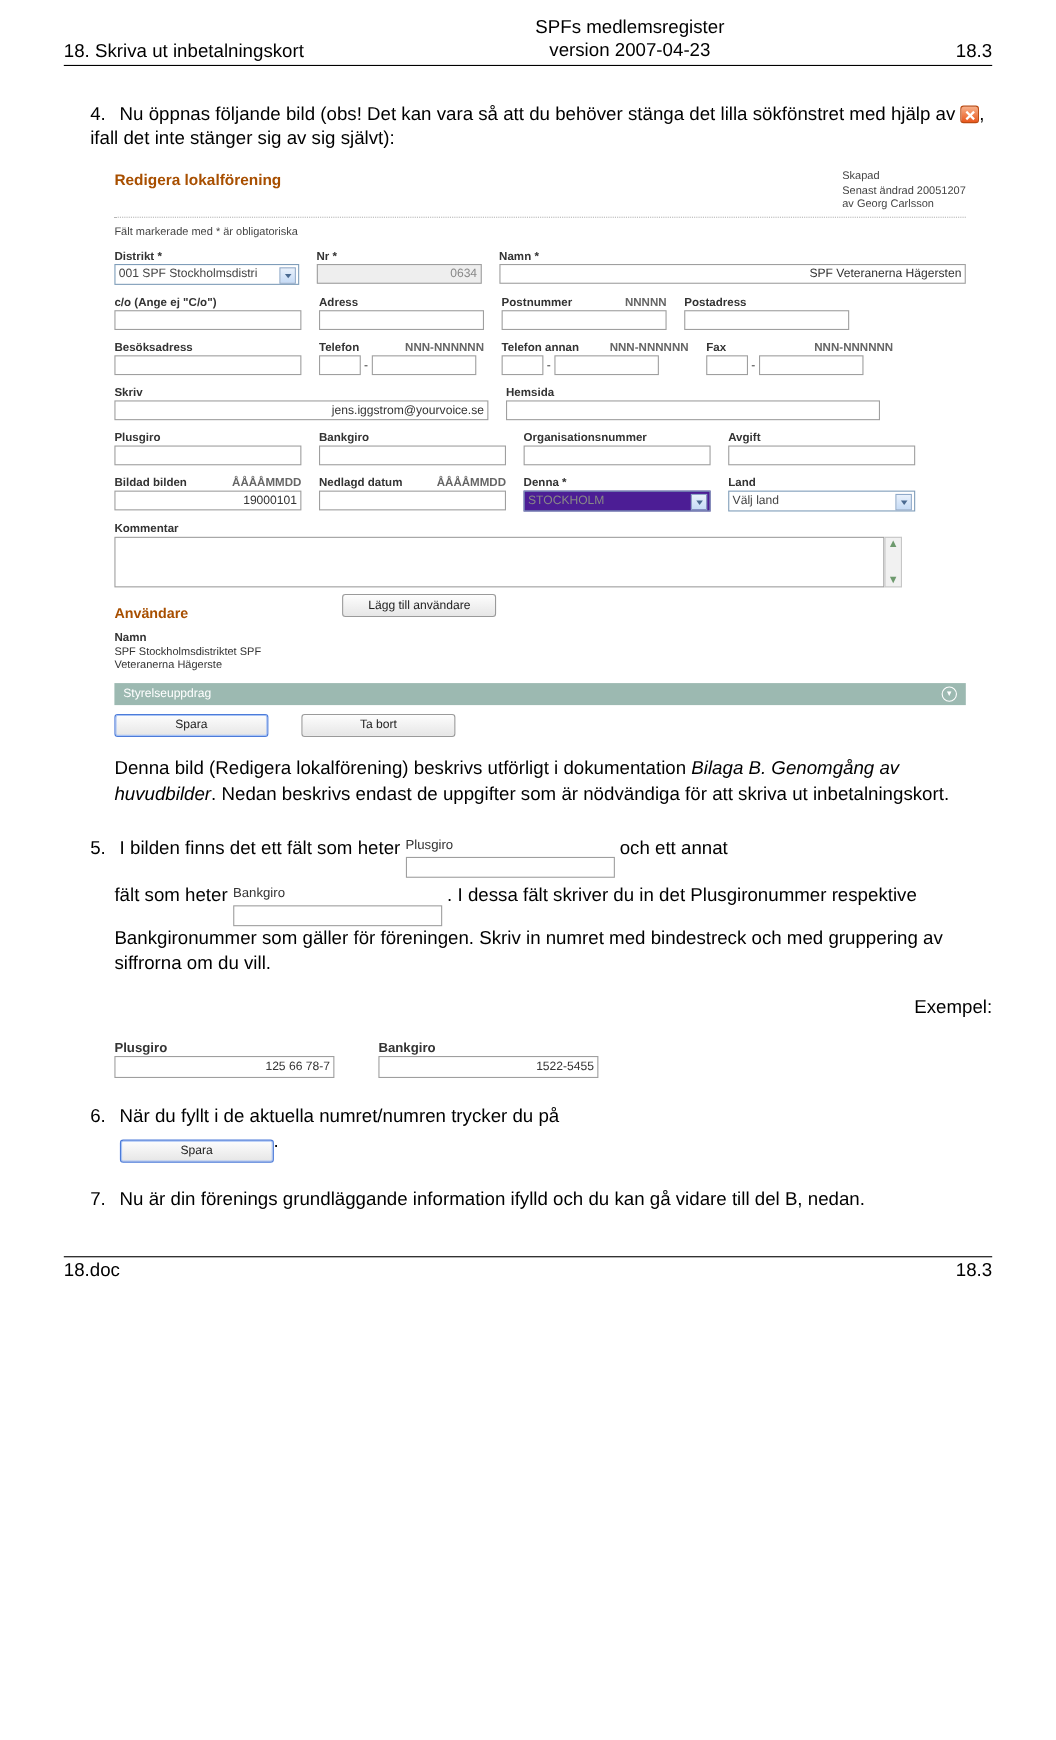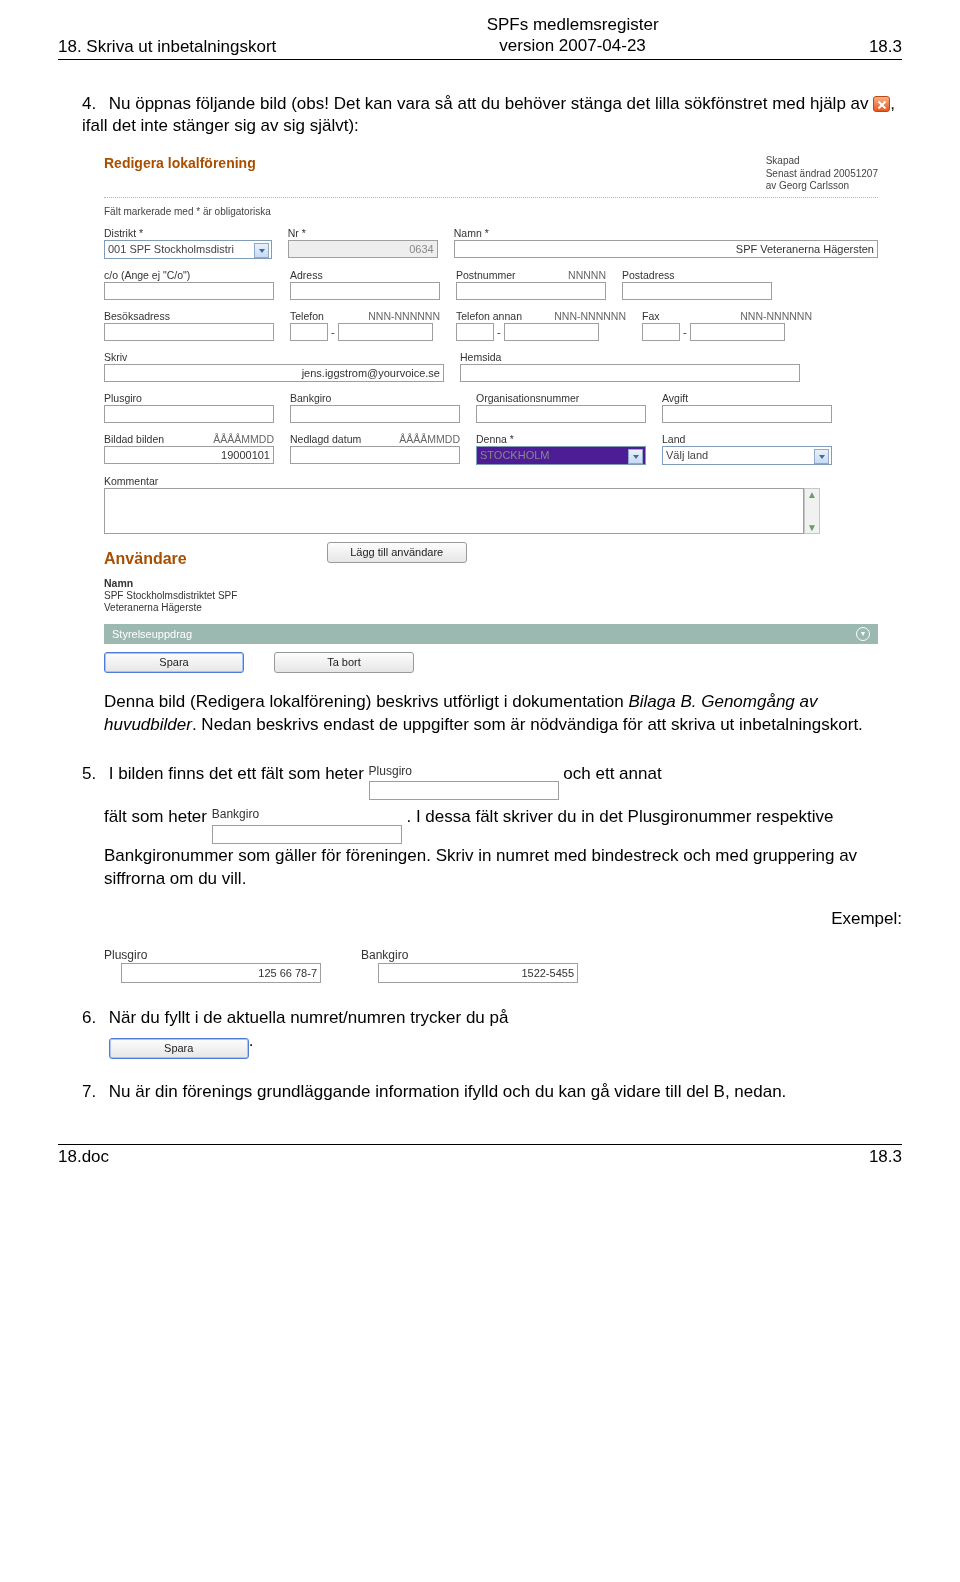--- a/index.html
+++ b/index.html
@@ -62,21 +62,21 @@
     margin: 0 0 2px 0;
     font-size: 14px;
     font-weight: bold;
     color: #a84f00;
   }
   .form-shot .created { font-size: 10px; line-height: 1.25; color:#444;}
   .dotted { border-bottom: 1px dotted #b5b5b5; margin: 4px 0 8px 0; }
   .hint { font-size: 10px; color:#444; margin-bottom: 10px;}
   .form-row { display:flex; gap: 16px; margin-bottom: 10px; }
   .fgroup { display:flex; flex-direction:column; }
-  .fgroup label, .fgroup .lbl { font-size: 10.5px; color:#333; margin-bottom:1px; display:flex; justify-content:space-between;}
+  .fgroup label, .fgroup .lbl { font-size: 10.5px; color:#333; margin-bottom:1px; display:flex; justify-content:space-between;font-weight:bold;}
   .fgroup .lbl .rt { color:#666; }
   .in {
     height: 18px;
     border: 1px solid #9f9f9f;
     background: #fff;
     font-size: 11px;
     padding: 1px 3px;
     color:#333;
     text-align:right;
   }
@@ -104,21 +104,21 @@
     border-top:4px solid #4a6a91;
     z-index:2;
   }
   .dashcell { display:flex; align-items:flex-end; gap:3px;}
   .dashcell .dash { padding-bottom:3px; }
   textarea.in { height: 46px; width: 700px; resize:none; }
   .big-arrow {
     font-size: 10px;
     color:#6e9a6e;
   }
-  .section-title { margin: 16px 0 3px 0; font-size: 16px; font-weight:bold; color:#a84f00; }
+  .section-title { margin: 16px 0 3px 0; font-size: 13px; font-weight:bold; color:#a84f00; }
   .winbtn {
     display:inline-flex; align-items:center; justify-content:center;
     min-width: 140px; height: 21px;
     background: linear-gradient(#fdfdfd,#e6e6e6);
     border: 1px solid #9a9a9a;
     border-radius: 3px;
     font-size: 11px;
     color:#222;
   }
   .winbtn.primary {
@@ -149,21 +149,21 @@
   .footer {
     margin-top: 40px;
     border-top: 1.5px solid #000;
     display:flex; justify-content:space-between;
     font-size: 17px;
     padding-top: 2px;
   }
   .subindent { padding-left: 46px; }
   .ex-row { display:flex; gap:40px; margin: 6px 0 24px 46px;}
   .ex-row .fgroup .lbl { font-size:12px;}
-  .ex-row .in { width:200px; height:20px;margin-left:17px;}
+  .ex-row .in { width:200px; height:20px;}
   .wb-inline { vertical-align:-6px;}
 </style>
 </head>
 <body>
 
 <div class="page">
 
   <div class="doc-header">
     <div>18. Skriva ut inbetalningskort</div>
     <div class="center">

